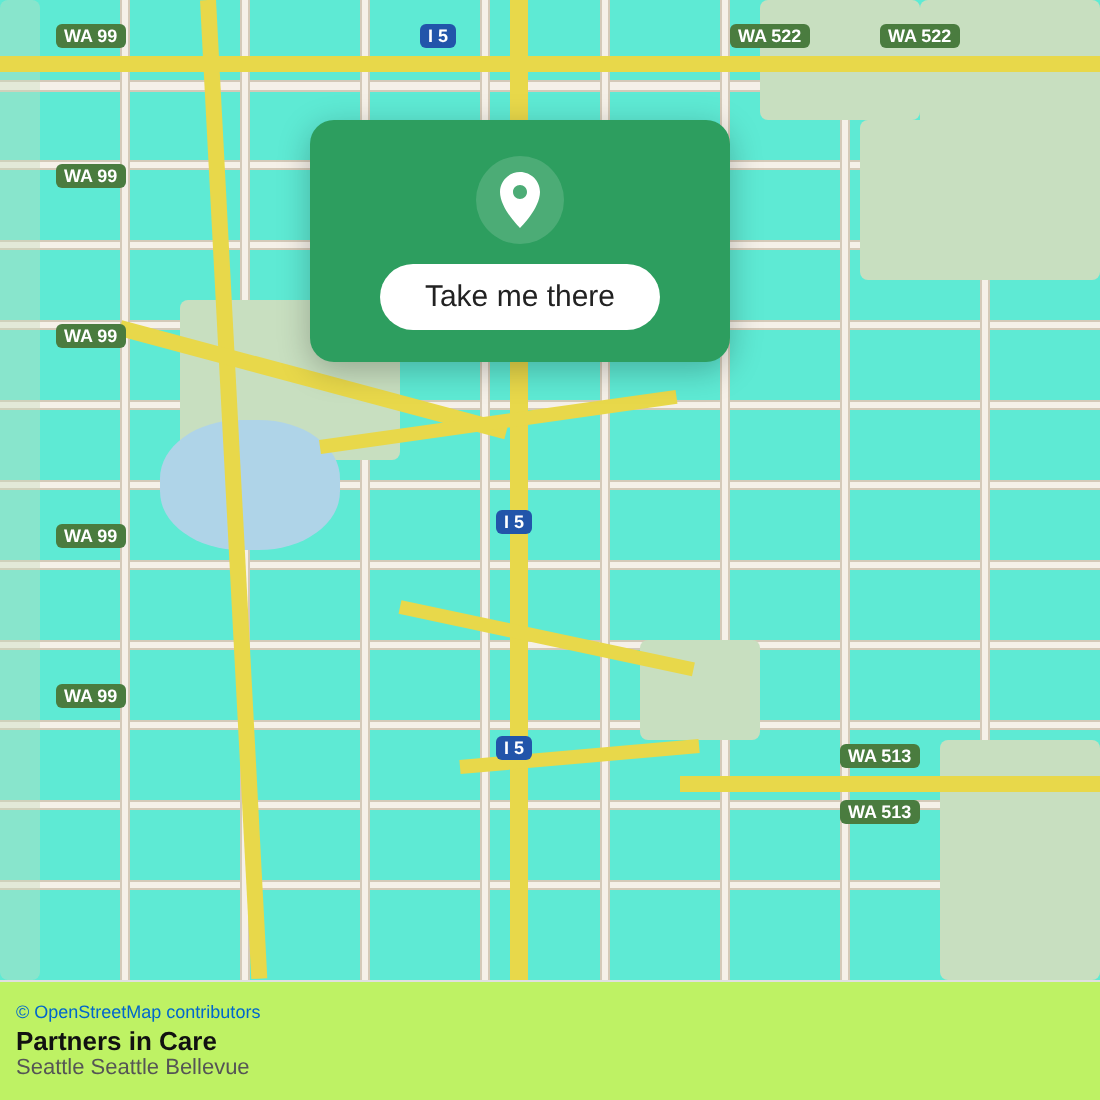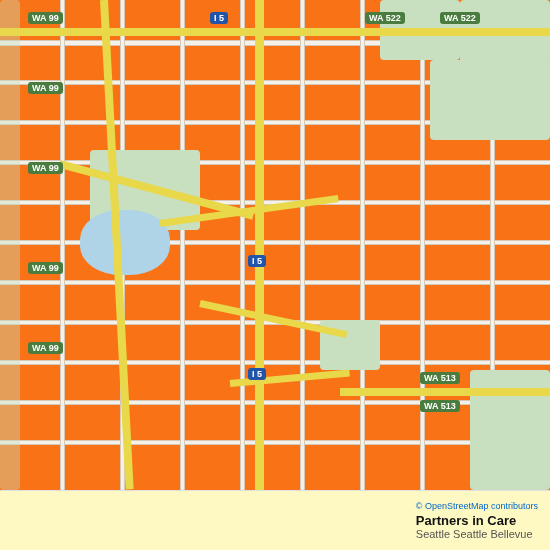--- a/index.html
+++ b/index.html
@@ -10,21 +10,21 @@
       font-family: Arial, sans-serif;
       position: relative;
     }
 
     
     #map-container {
       width: 550px;
       height: 490px;
       position: relative;
       overflow: hidden;
-      background-color: #f97316;
+      background-color: #5eead4;
     }
 
     
     .road-h {
       position: absolute;
       left: 0; right: 0;
       background: #f5f0e8;
       border-top: 1px solid #d4c9b8;
       border-bottom: 1px solid #d4c9b8;
     }
@@ -116,24 +116,24 @@
       font-size: 15px;
       font-weight: 500;
       cursor: pointer;
       white-space: nowrap;
     }
 
     
     #bottom-bar {
       width: 550px;
       height: 60px;
-      background: #fef9c3;
+      background: #bef264;
       display: flex;
       align-items: center;
-      justify-content: flex-end;
+      justify-content: space-between;
       padding: 0 12px 0 8px;
       border-top: 1px solid #e0e0e0;
       position: relative;
     }
 
     .bottom-left {
       display: flex;
       flex-direction: column;
       justify-content: center;
     }
@@ -230,20 +230,28 @@
   <div class="hwy-label" style="top:12px; left:365px;">WA 522</div>
   <div class="hwy-label" style="top:12px; left:440px;">WA 522</div>
 
   <div class="hwy-label-blue" style="top:12px; left:210px;">I 5</div>
   <div class="hwy-label-blue" style="top:255px; left:248px;">I 5</div>
   <div class="hwy-label-blue" style="top:368px; left:248px;">I 5</div>
 
   <div class="hwy-label" style="top:372px; left:420px;">WA 513</div>
   <div class="hwy-label" style="top:400px; left:420px;">WA 513</div>
 
+  <div id="popup-card">
+
+    <svg class="location-pin-icon" viewBox="0 0 44 44" fill="none" xmlns="http://www.w3.org/2000/svg">
+      <circle cx="22" cy="22" r="22" fill="rgba(255,255,255,0.15)"></circle>
+      <path d="M22 8C16.48 8 12 12.48 12 18c0 8.25 10 18 10 18s10-9.75 10-18c0-5.52-4.48-10-10-10zm0 13.5c-1.93 0-3.5-1.57-3.5-3.5s1.57-3.5 3.5-3.5 3.5 1.57 3.5 3.5-1.57 3.5-3.5 3.5z" fill="white"></path>
+    </svg>
+    <button class="take-me-there-btn">Take me there</button>
+  </div>
 
 </div>
 
 <div id="bottom-bar">
   <div class="bottom-left">
     <span class="osm-credit">© OpenStreetMap contributors</span>
     <span class="location-title">Partners in Care</span>
     <span class="location-subtitle">Seattle Seattle Bellevue</span>
   </div>
 </div>

